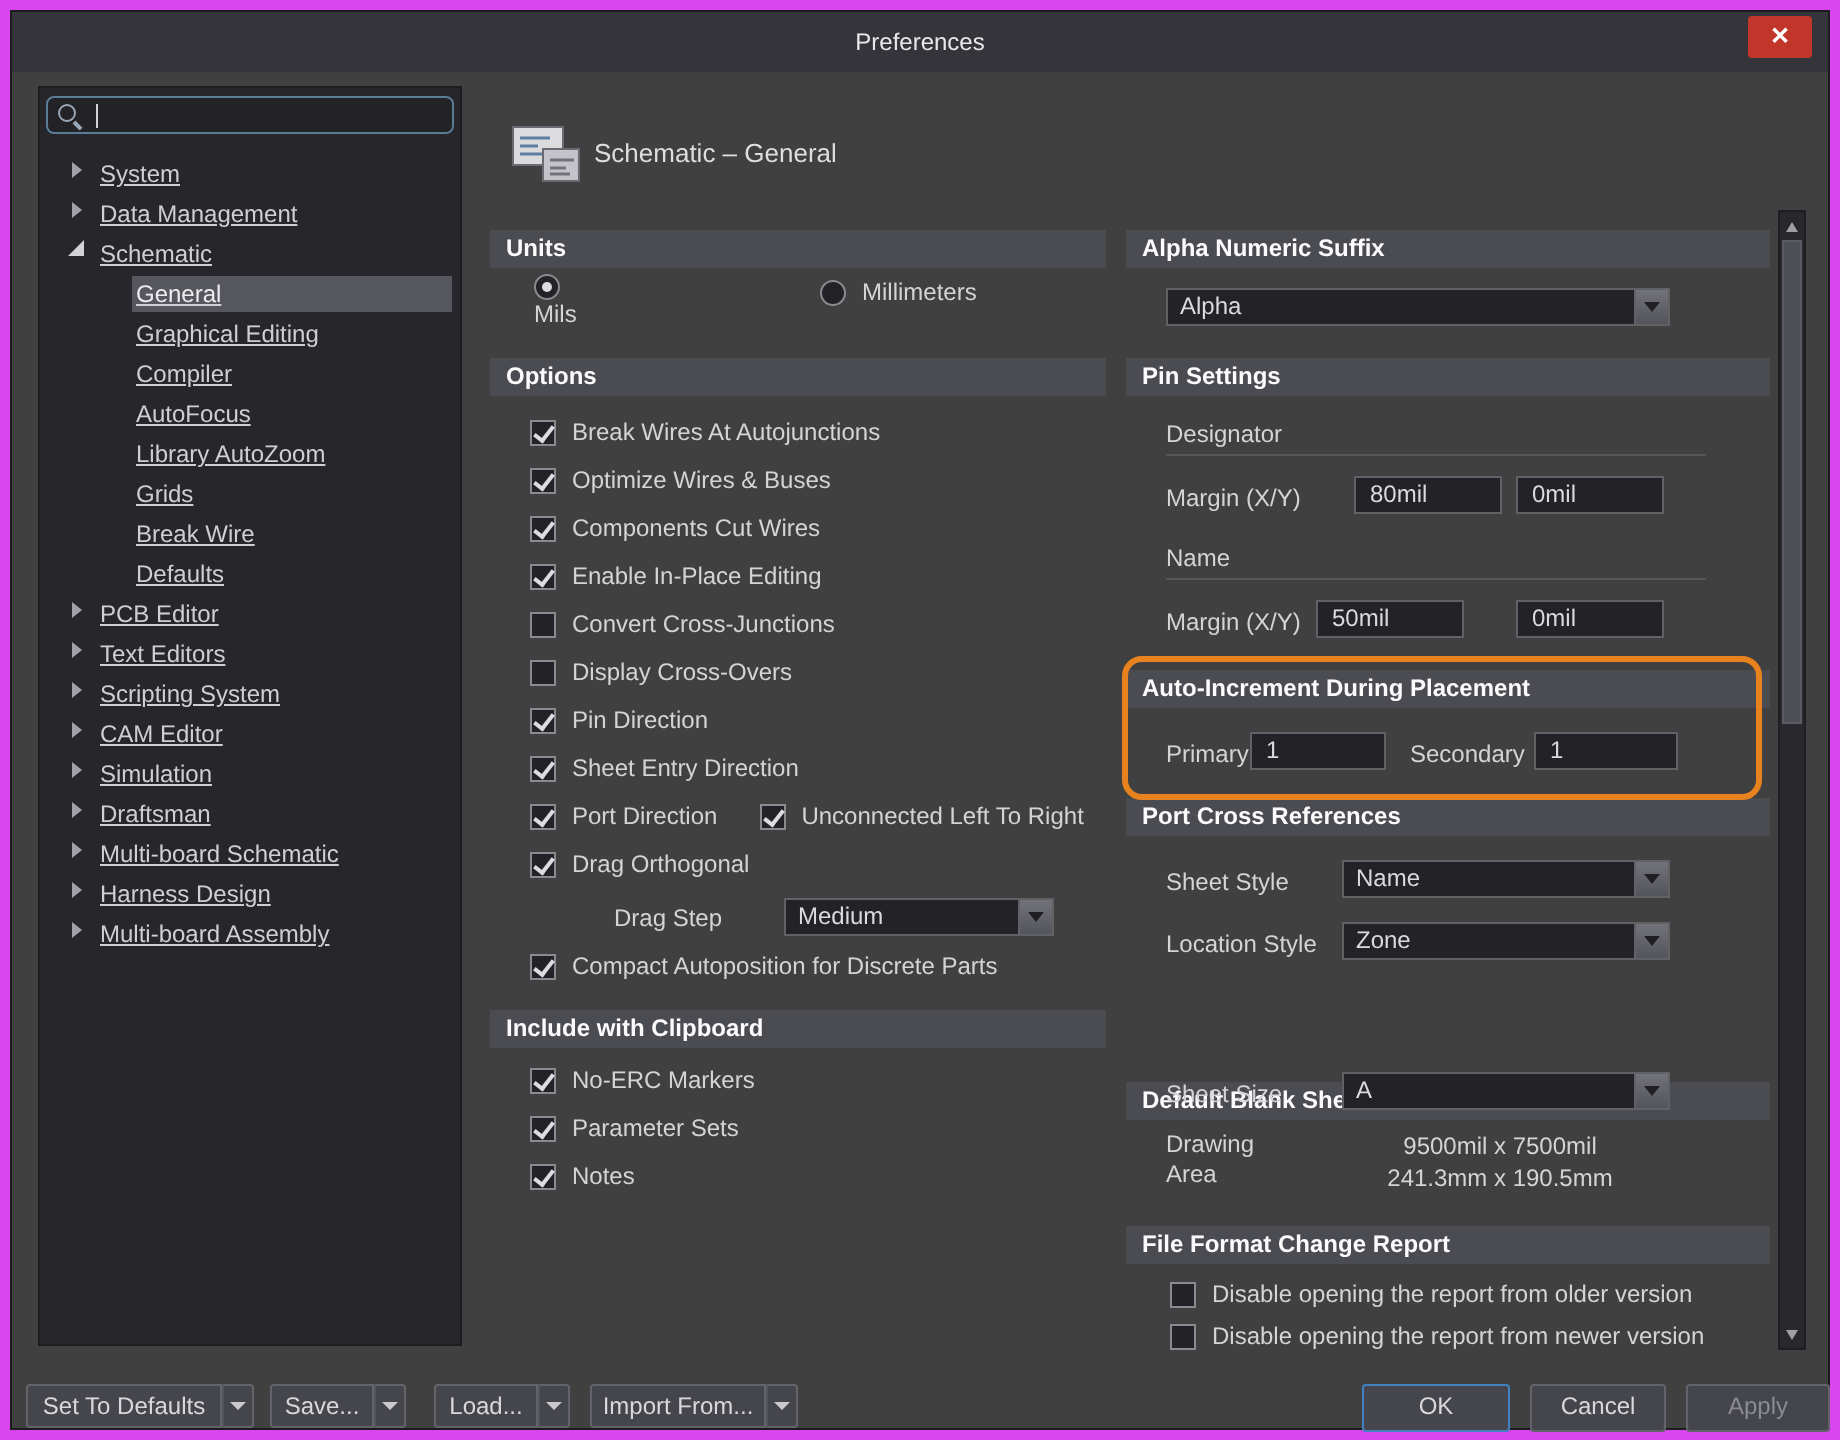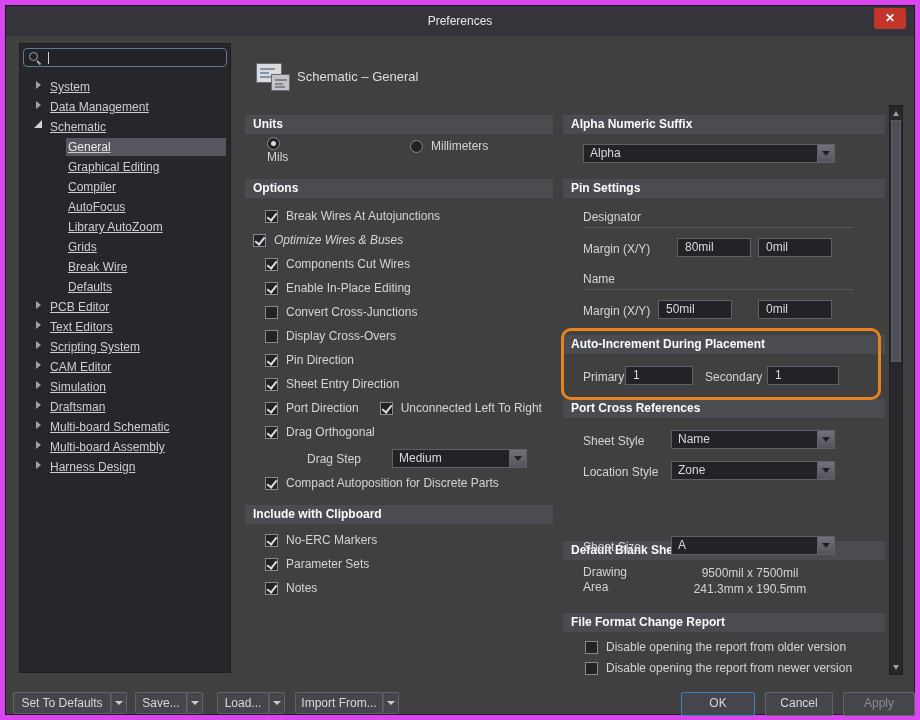--- a/index.html
+++ b/index.html
@@ -199,26 +199,26 @@
           <span class="tlabel">Draftsman</span>
         </div>
 
         <div class="tree-row collapsed">
           <span class="arrow"></span>
           <span class="tlabel">Multi-board Schematic</span>
         </div>
 
         <div class="tree-row collapsed">
           <span class="arrow"></span>
+          <span class="tlabel">Harness Design</span>
+        </div>
+
+        <div class="tree-row collapsed">
+          <span class="arrow"></span>
           <span class="tlabel">Multi-board Assembly</span>
-        </div>
-
-        <div class="tree-row collapsed">
-          <span class="arrow"></span>
-          <span class="tlabel">Harness Design</span>
         </div>
       </div>
   </div>
 
   <svg style="position:absolute;left:250px;top:56px;" width="36" height="32" viewBox="0 0 36 32">
     <rect x="1.5" y="2.5" width="25" height="19" fill="#dcdcde" stroke="#6a6a72"></rect>
     <path d="M5 8 h15 M5 12 h9 M5 16 h12" stroke="#5f7f9f" stroke-width="1.6" fill="none"></path>
     <rect x="16.5" y="13.5" width="18" height="16" fill="#c3c3c9" stroke="#6a6a72"></rect>
     <path d="M20 19 h12 M20 23 h8 M20 26 h10" stroke="#72727a" stroke-width="1.5" fill="none"></path>
   </svg>
@@ -234,21 +234,21 @@
     <span class="radio unchecked"></span>
     <span>Millimeters</span>
   </div>
 
   <div class="sec" style="left:240px;top:174px;width:308px;">Options</div>
 
   <div class="cbrow" style="left:260px;top:202px;">
     <span class="cb checked"></span>
     <span>Break Wires At Autojunctions</span>
   </div>
-  <div class="cbrow" style="left:248px;top:226px;font-style:italic;">
+  <div class="cbrow" style="left:260px;top:226px;">
     <span class="cb checked"></span>
     <span>Optimize Wires &amp; Buses</span>
   </div>
   <div class="cbrow" style="left:260px;top:250px;">
     <span class="cb checked"></span>
     <span>Components Cut Wires</span>
   </div>
   <div class="cbrow" style="left:260px;top:274px;">
     <span class="cb checked"></span>
     <span>Enable In-Place Editing</span>

